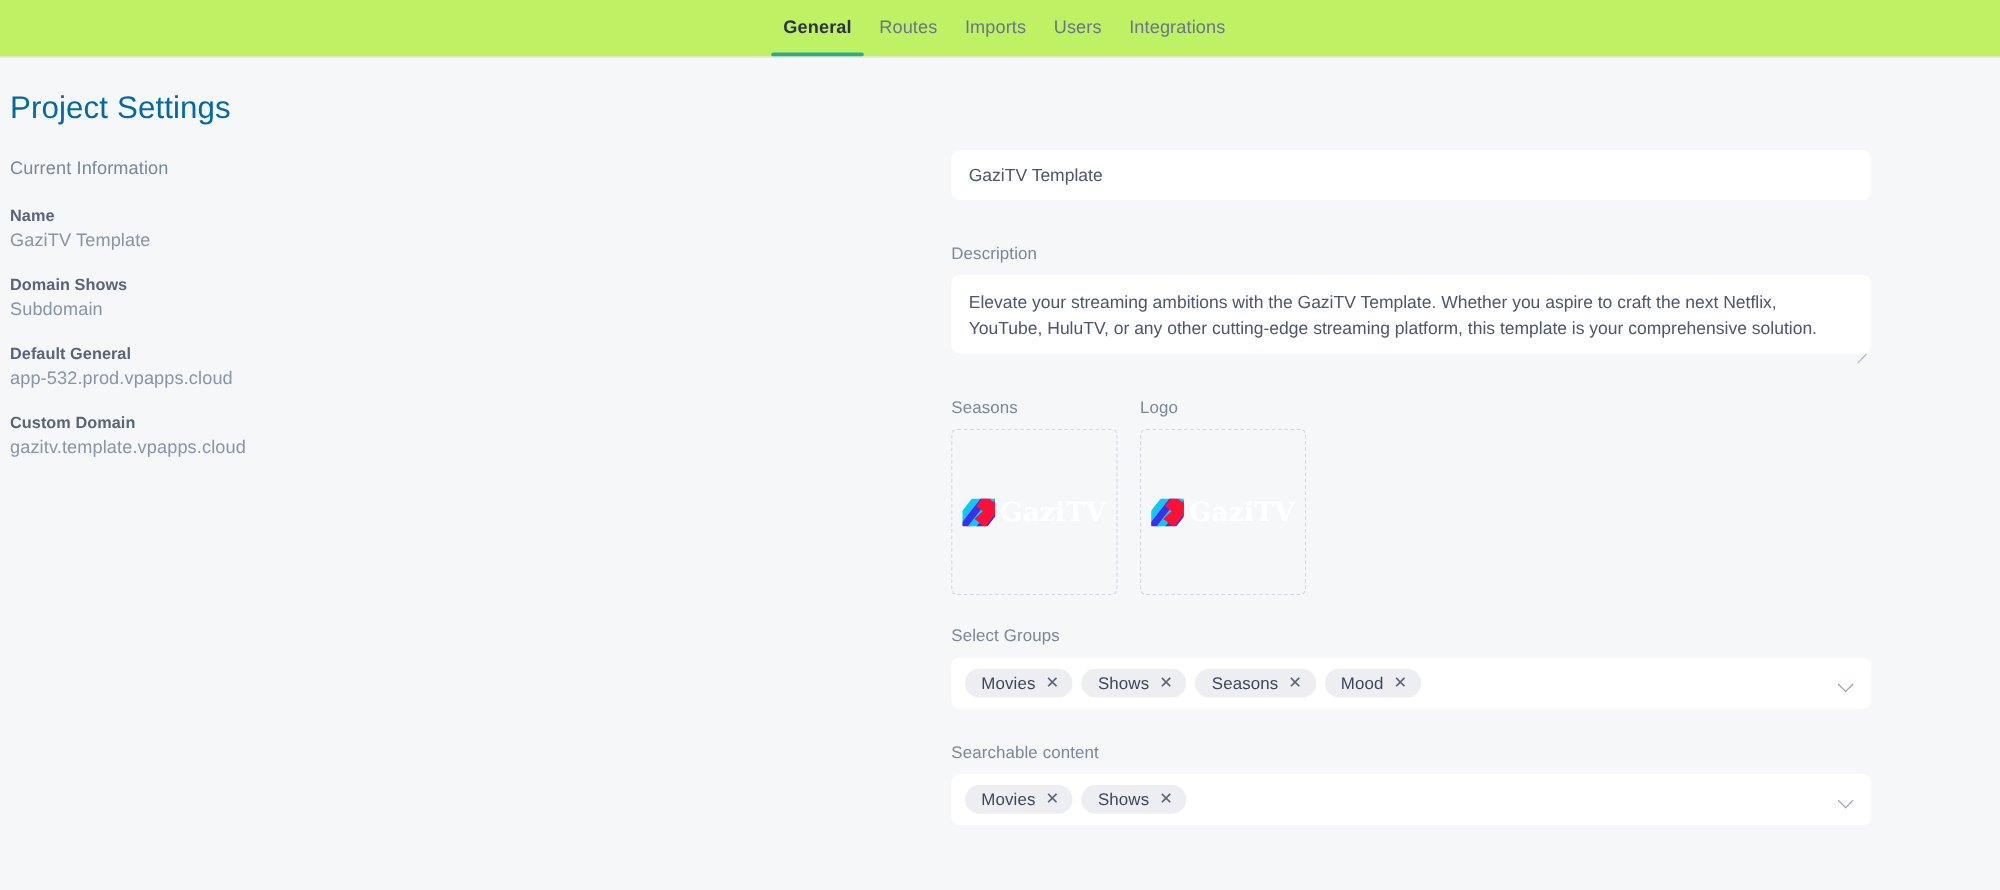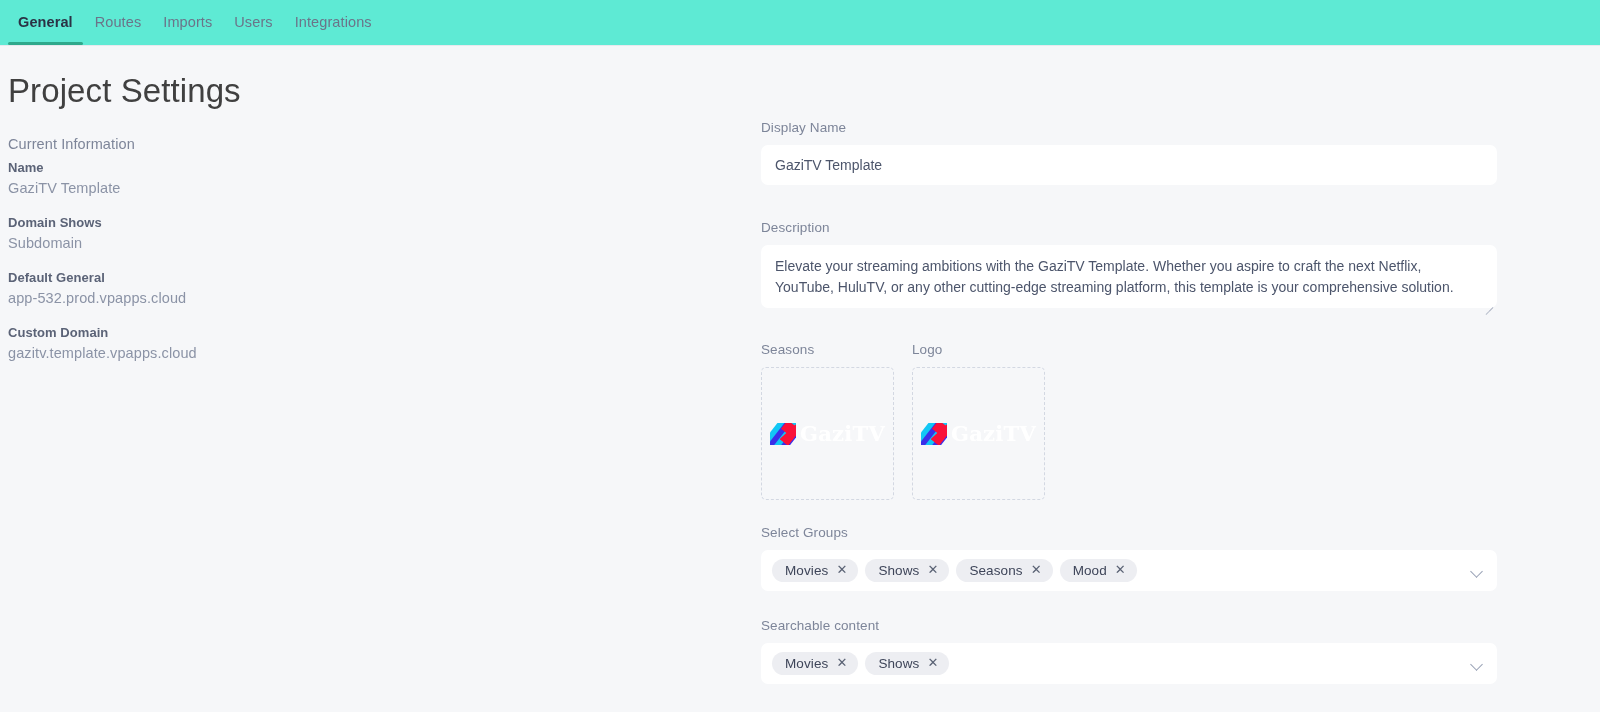--- a/index.html
+++ b/index.html
@@ -8,25 +8,26 @@
     width: 1600px; height: 712px;
     background: #f6f7f9;
     font-family: "Liberation Sans", sans-serif;
     overflow: hidden;
   }
 
   
   .tabbar {
     position: relative;
     height: 46px;
-    background: #5eead4;
+    background: #bef264;
     border-bottom: 1px solid #e7e9ee;
     display: flex;
     align-items: flex-start;
     padding: 0 0 0 7px;
+    justify-content: center;
   }
   .tab {
     position: relative;
     font-size: 14.5px;
     color: #6b7489;
     padding: 14px 11px 14px 11px;
     cursor: pointer;
     letter-spacing: .1px;
     white-space: nowrap;
   }
@@ -47,30 +48,30 @@
     height: calc(712px - 46px);
   }
 
   
   .left {
     width: 755px;
     flex: 0 0 755px;
     padding: 26px 0 0 8px;
   }
   .page-title {
-    font-size: 33px;
+    font-size: 25px;
     font-weight: 400;
-    color: #404040;
+    color: #0369a1;
     margin: 0 0 26px 0;
     letter-spacing: .1px;
   }
   .section-label {
     font-size: 14.5px;
     color: #7d8599;
-    margin-bottom: 8px;
+    margin-bottom: 22px;
     letter-spacing: .1px;
   }
   .info-block { margin-bottom: 19px; }
   .info-key {
     font-size: 13px;
     font-weight: 700;
     color: #5b6377;
     margin-bottom: 5px;
     letter-spacing: .05px;
   }
@@ -294,21 +295,20 @@
     </div>
     <div class="info-block">
       <div class="info-key">Custom Domain</div>
       <div class="info-val">gazitv.template.vpapps.cloud</div>
     </div>
   </div>
 
   <div class="right">
 
     <div class="field">
-      <div class="field-label">Display Name</div>
       <input class="text-input" type="text" value="GaziTV Template" style="">
     </div>
 
     <div class="gap-1"></div>
 
     <div class="field">
       <div class="field-label">Description</div>
       <div class="textarea-wrap">
         <textarea class="textarea" style="">Elevate your streaming ambitions with the GaziTV Template. Whether you aspire to craft the next Netflix, YouTube, HuluTV, or any other cutting-edge streaming platform, this template is your comprehensive solution.</textarea>
         <span class="resize-grip">

